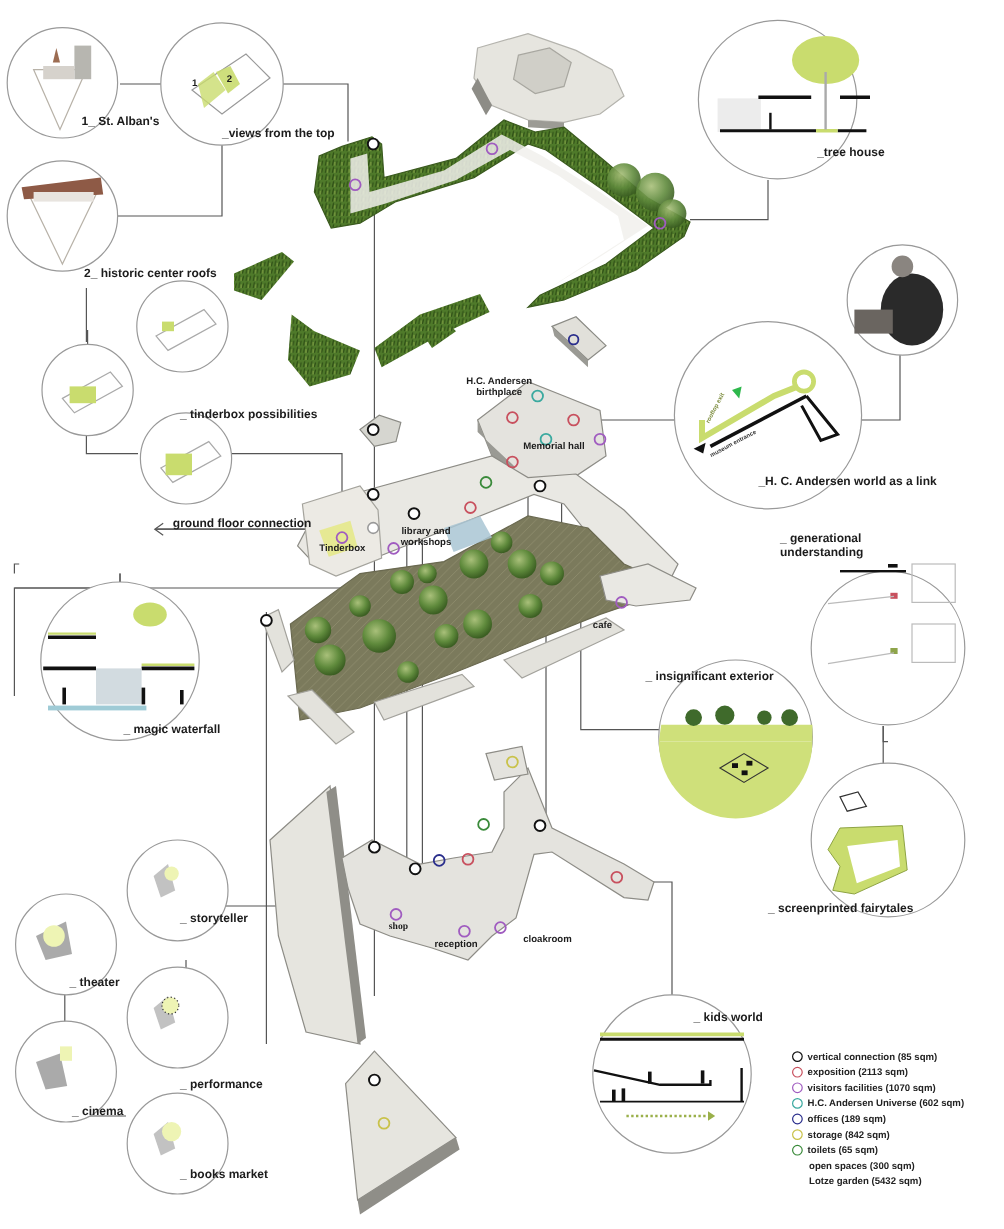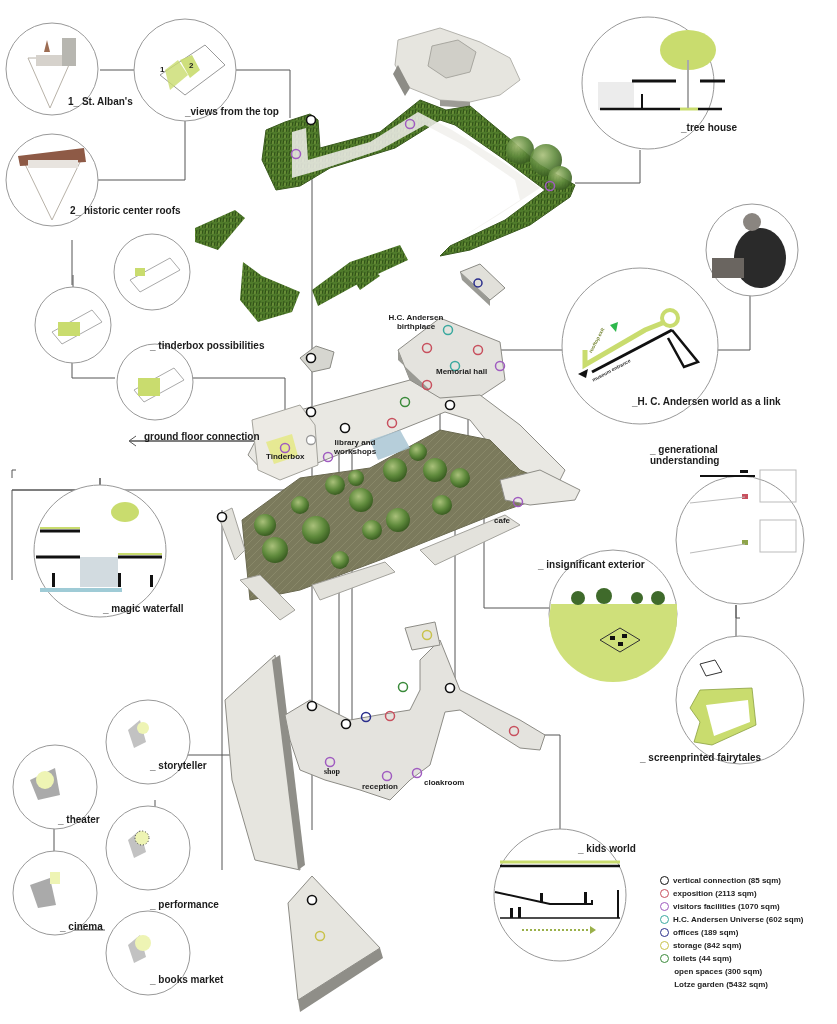--- a/index.html
+++ b/index.html
@@ -360,21 +360,21 @@
     <rect x="518" y="907" width="3" height="11" fill="#111"></rect>
     <rect x="540" y="893" width="3" height="10" fill="#111"></rect>
     <rect x="584" y="892" width="3" height="11" fill="#111"></rect>
   </g>
 </svg>
 
 <div class="lbl" style="left:68px;top:96px;">1_ St. Alban's</div>
 <div class="lbl" style="left:185px;top:106px;">_views from the top</div>
 <div class="lbl" style="left:160px;top:64px;font-size:8px;">1</div>
 <div class="lbl" style="left:189px;top:60px;font-size:8px;">2</div>
-<div class="lbl" style="left:70px;top:205px;">2_ historic center roofs</div>
+<div class="lbl" style="left:70px;top:223px;">2_ historic center roofs</div>
 <div class="lbl" style="left:681px;top:122px;">_tree house</div>
 <div class="lbl" style="left:150px;top:340px;">_ tinderbox possibilities</div>
 <div class="lbl" style="left:632px;top:396px;">_H. C. Andersen world as a link</div>
 <div class="lbl" style="left:583px;top:335px;font-size:5px;transform:rotate(-62deg);color:#7a8a3a;">rooftop exit</div>
 <div class="lbl" style="left:590px;top:365px;font-size:5px;transform:rotate(-28deg);color:#333;">museum entrance</div>
 <div class="lbl" style="left:650px;top:444px;width:80px;white-space:normal;">_ generational understanding</div>
 <div class="lbl" style="left:103px;top:603px;">_ magic waterfall</div>
 <div class="lbl" style="left:538px;top:559px;">_ insignificant exterior</div>
 <div class="lbl" style="left:640px;top:752px;">_ screenprinted fairytales</div>
 <div class="lbl" style="left:150px;top:760px;">_ storyteller</div>
@@ -385,21 +385,21 @@
 <div class="lbl" style="left:578px;top:843px;">_ kids world</div>
 
 <div class="lbl" style="left:144px;top:431px;">ground floor connection</div>
 <div class="lbl-sm" style="left:386px;top:313px;width:60px;white-space:normal;">H.C. Andersen birthplace</div>
 <div class="lbl-sm" style="left:436px;top:367px;">Memorial hall</div>
 <div class="lbl-sm" style="left:266px;top:452px;">Tinderbox</div>
 <div class="lbl-sm" style="left:330px;top:438px;width:50px;white-space:normal;">library and workshops</div>
 <div class="lbl-sm" style="left:494px;top:516px;">cafe</div>
 <div class="lbl-sm" style="left:324px;top:767px;font-family:Liberation Serif, serif;">shop</div>
 <div class="lbl-sm" style="left:362px;top:782px;">reception</div>
-<div class="lbl-sm" style="left:424px;top:778px;">cloakroom</div>
+<div class="lbl-sm" style="left:436px;top:778px;">cloakroom</div>
 
 <div class="legend">
   <div class="legend-row">
     <span class="legend-ring" style="border-color:#111111;"></span>
     <span>vertical connection  (85 sqm)</span>
   </div>
   <div class="legend-row">
     <span class="legend-ring" style="border-color:#c8505e;"></span>
     <span>exposition  (2113 sqm)</span>
   </div>
@@ -414,21 +414,21 @@
   <div class="legend-row">
     <span class="legend-ring" style="border-color:#2a2e8c;"></span>
     <span>offices  (189 sqm)</span>
   </div>
   <div class="legend-row">
     <span class="legend-ring" style="border-color:#c9c24a;"></span>
     <span>storage  (842 sqm)</span>
   </div>
   <div class="legend-row">
     <span class="legend-ring" style="border-color:#3a8a3a;"></span>
-    <span>toilets  (44 sqm)</span>
+    <span>toilets  (65 sqm)</span>
   </div>
   <div class="legend-row">
     <span class="legend-spacer"></span>
     <span>open spaces (300 sqm)</span>
   </div>
   <div class="legend-row">
     <span class="legend-spacer"></span>
     <span>Lotze garden (5432 sqm)</span>
   </div>
 </div>

